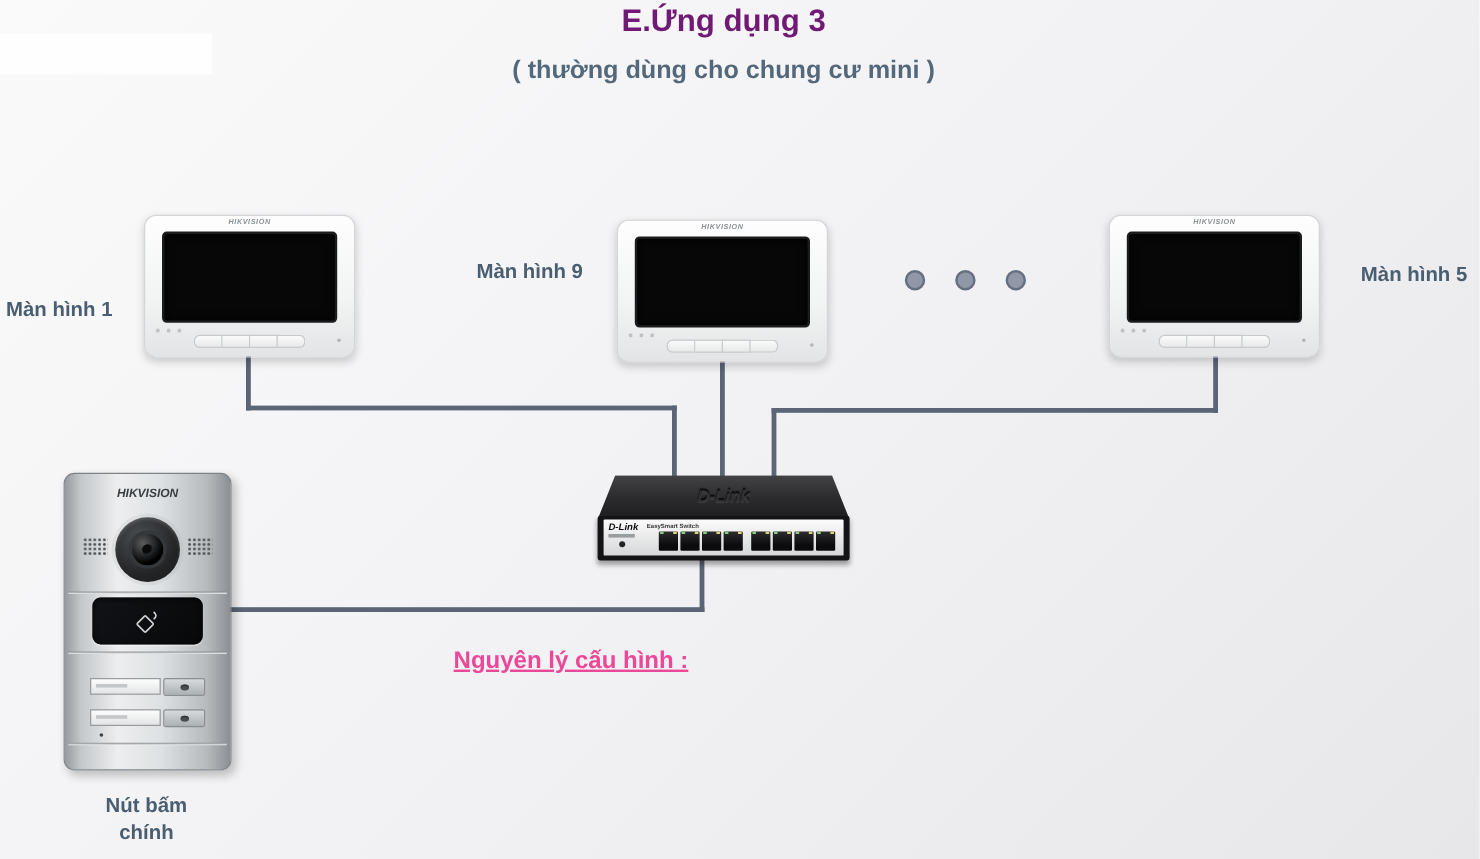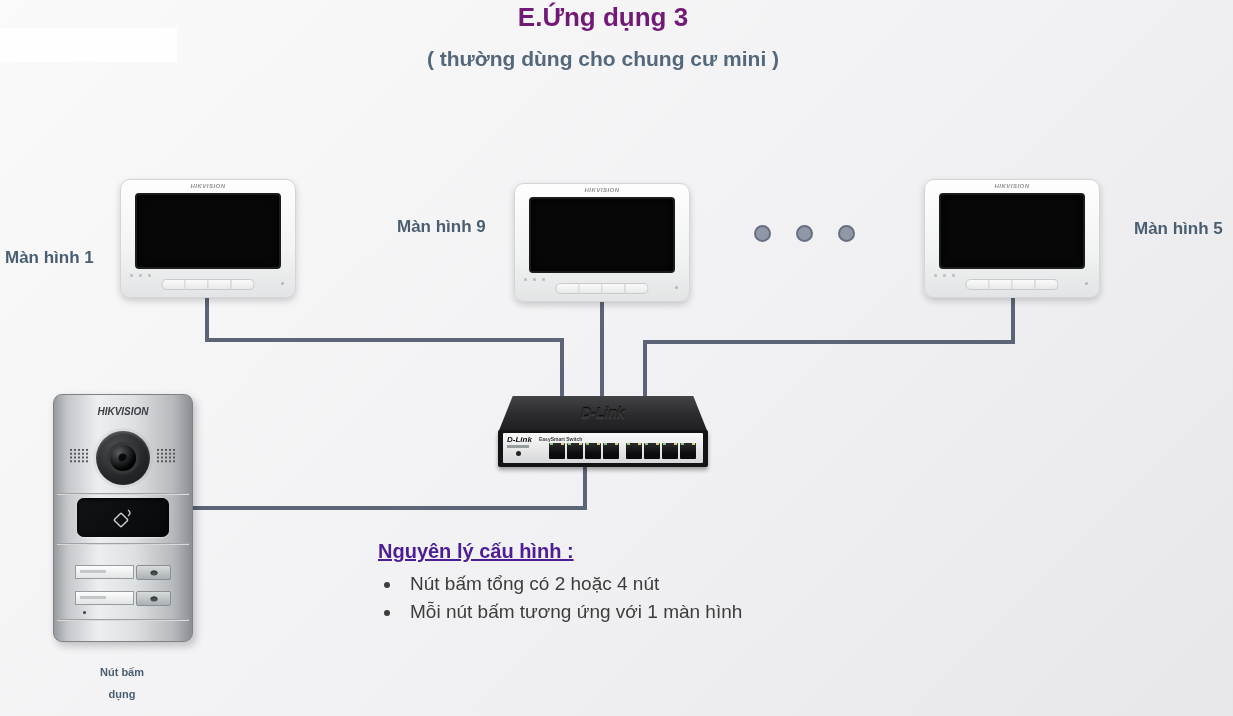--- a/index.html
+++ b/index.html
@@ -89,24 +89,24 @@
   .door-row{position:absolute;left:21px;width:96px;height:14px;}
   .door-name{position:absolute;left:0;top:0;width:57px;height:12px;
     background:linear-gradient(180deg,#fdfdfd,#e2e4e5);border:1px solid #989c9f;}
   .door-name-smudge{position:absolute;left:4px;top:4px;width:26px;height:3px;background:#c4c7c9;}
   .door-callbtn{position:absolute;right:0;top:0;width:33px;height:13px;border-radius:2px;
     background:linear-gradient(180deg,#d8dbdd,#aab0b3);border:1px solid #8b8f92;}
   .door-bell{position:absolute;left:50%;top:50%;transform:translate(-50%,-50%);
     width:7px;height:5px;border-radius:50%;background:#4a4e51;box-shadow:inset 0 1px 1px #2c2f31;}
   .door-mic{position:absolute;left:29px;top:216px;width:3px;height:3px;border-radius:50%;background:#3e4144;}
   .door-label{position:absolute;left:53px;top:661px;width:138px;text-align:center;
-    font-size:11px;font-weight:bold;color:#4a5e71;line-height:22px;}
+    font-size:17px;font-weight:bold;color:#4a5e71;line-height:22px;}
   
   .notes{position:absolute;left:378px;top:540px;color:#3d3d3d;z-index:2;}
-  .notes-heading{font-size:20px;font-weight:bold;text-decoration:underline;color:#4c1d95;}
+  .notes-heading{font-size:20px;font-weight:bold;text-decoration:underline;color:#ec4899;}
   .notes ul{margin:7px 0 0 0;padding-left:24px;list-style:disc;}
   .notes li{font-size:19px;line-height:27.5px;padding-left:8px;}
 </style>
 </head>
 <body>
 
 <div class="white-patch"></div>
 
 <div class="title-wrap">
   <div class="slide-title">E.Ứng dụng 3</div>
@@ -262,22 +262,18 @@
       </div>
     <div class="door-callbtn">
         <div class="door-bell"></div>
       </div>
   </div>
   <div class="door-mic"></div>
   <div class="door-divider" style="top:224px;"></div>
 </div>
 <div class="door-label">
   <div>Nút bấm</div>
-  <div>dụng</div>
+  <div>chính</div>
 </div>
 
 <div class="notes">
   <div class="notes-heading">Nguyên lý cấu hình :</div>
-  <ul>
-    <li>Nút bấm tổng có 2 hoặc 4 nút</li>
-    <li>Mỗi nút bấm tương ứng với 1 màn hình</li>
-  </ul>
 </div>
 
 </body></html>

